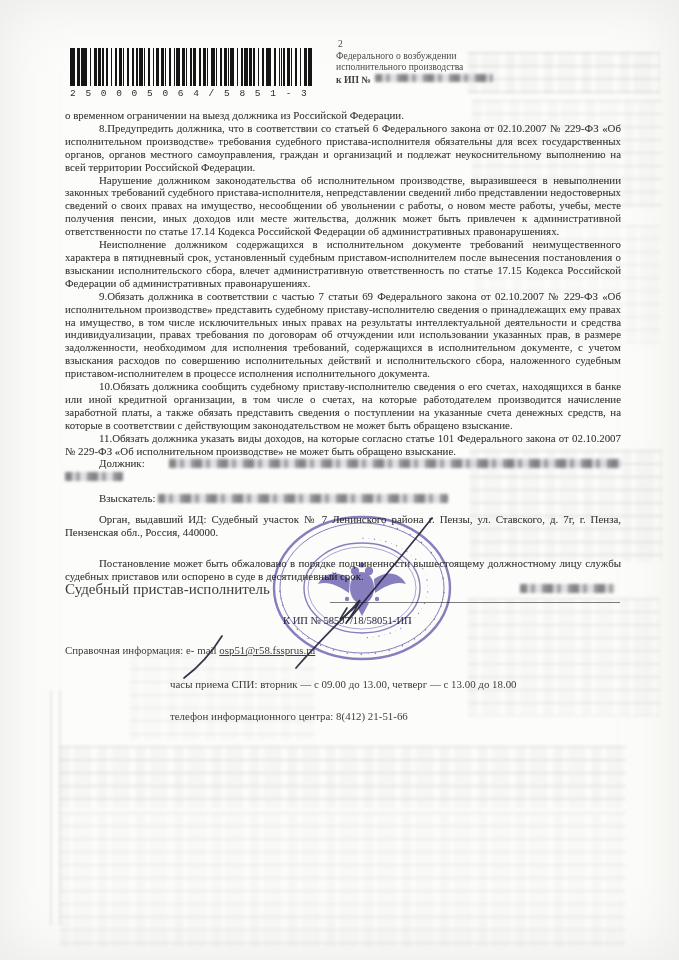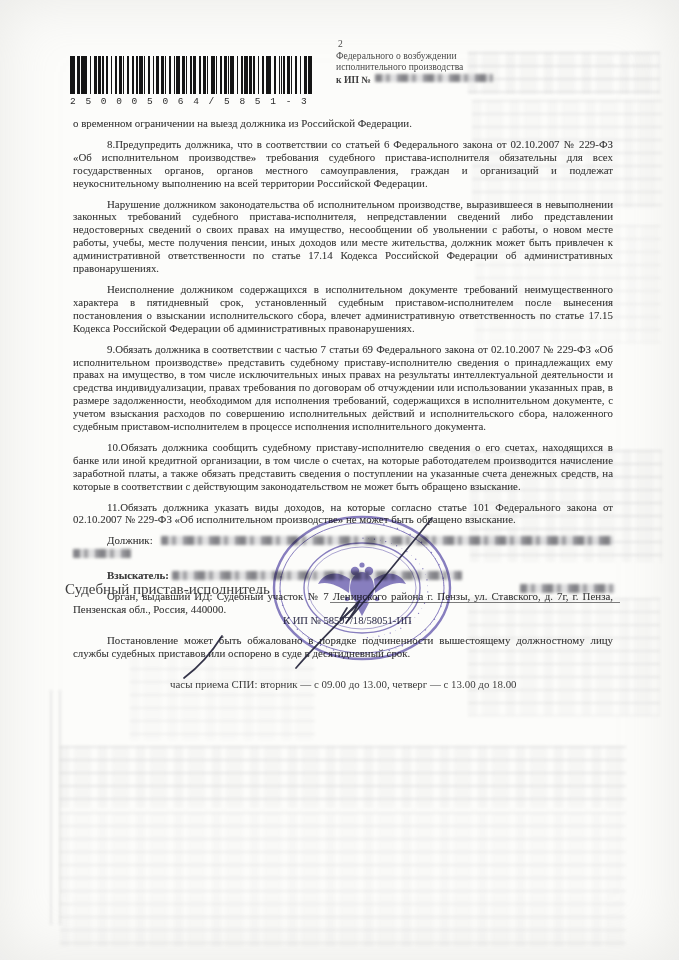--- a/index.html
+++ b/index.html
@@ -15,21 +15,21 @@
     position:absolute;pointer-events:none;
     background:
       repeating-linear-gradient(180deg, rgba(125,125,132,.30) 0 1.6px, rgba(0,0,0,0) 1.6px 13px),
       repeating-linear-gradient(90deg, rgba(140,140,146,.12) 0 9px, rgba(0,0,0,0) 9px 14px, rgba(140,140,146,.10) 14px 31px, rgba(0,0,0,0) 31px 38px);
     filter:blur(1.4px);
   }
   .bleed.v{
     background:repeating-linear-gradient(90deg, rgba(125,125,132,.35) 0 1.6px, rgba(0,0,0,0) 1.6px 9px);
   }
   
-  .barcode{position:absolute;left:70px;top:56px;width:236px;height:58px;}
+  .barcode{position:absolute;left:70px;top:48px;width:236px;height:58px;}
   .bars{
     width:236px;height:38px;
     background:
       repeating-linear-gradient(90deg,#151515 0 2px,rgba(0,0,0,0) 2px 4px,#151515 4px 7px,rgba(0,0,0,0) 7px 8px,#151515 8px 9px,rgba(0,0,0,0) 9px 12px,#151515 12px 14px,rgba(0,0,0,0) 14px 17px,#151515 17px 18px,rgba(0,0,0,0) 18px 21px),
       repeating-linear-gradient(90deg,rgba(0,0,0,0) 0 9px,#151515 9px 12px,rgba(0,0,0,0) 12px 23px,#151515 23px 24px,rgba(0,0,0,0) 24px 29px,#151515 29px 31px,rgba(0,0,0,0) 31px 37px);
     border-left:3px solid #151515;border-right:3px solid #151515;
   }
   .barcode-digits{
     margin-top:2px;font-family:"Liberation Mono","DejaVu Sans Mono",monospace;
     font-size:9.5px;letter-spacing:2px;color:#2c2c2c;white-space:nowrap;
@@ -48,23 +48,23 @@
   .rw-debtor1{width:452px;}
   .rw-debtor2{width:58px;}
   .rw-claimant{width:290px;}
   .rw-name{width:95px;position:absolute;left:520px;top:584px;}
   
   .body{
     position:absolute;left:65px;top:109px;width:556px;
     font-size:10.9px;line-height:12.9px;text-align:justify;
     color:#3c3c3c;text-shadow:0 0 .4px rgba(60,60,60,.35);
   }
-  .body p{margin:8px;text-indent:34px;}
+  .body p{margin:0;text-indent:34px;}
   .body p.noindent{text-indent:0;}
-  .body p.mt9{margin-top:9px;font-weight:bold;}
+  .body p.mt9{margin-top:9px;}
   .body p.mt8{margin-top:8px;}
   .body p.mt18{margin-top:18px;}
   
   .bailiff-label{position:absolute;left:65px;top:581px;font-size:15px;color:#3c3c3c;}
   .sig-rule{position:absolute;left:330px;top:602px;width:290px;height:1px;background:#7c7c7c;}
   .case-ref{position:absolute;left:283px;top:615px;font-size:10.6px;color:#42425a;text-shadow:0 0 .4px rgba(66,66,90,.4);}
   .contact-info{position:absolute;left:65px;top:644px;font-size:10.9px;color:#3c3c3c;}
   .contact-info .email{text-decoration:underline;}
   .hours{position:absolute;left:170px;top:678px;font-size:10.9px;color:#3c3c3c;}
   .phone{position:absolute;left:170px;top:710px;font-size:10.9px;color:#3c3c3c;}
@@ -168,15 +168,20 @@
   </svg>
 
   <svg class="sig-svg" viewBox="0 0 679 330">
     <g fill="none" stroke="#23233a" stroke-width="1.7" stroke-linecap="round" opacity=".92">
       <path d="M 296,238 C 320,210 348,184 360,170 C 352,188 338,202 352,186 C 380,152 410,116 432,88"></path>
       <path d="M 347,178 C 342,186 338,192 343,188 C 352,180 358,173 356,178"></path>
       <path d="M 222,206 C 212,222 200,236 184,248"></path>
     </g>
   </svg>
 
+  <div class="contact-info">
+    <span>Справочная информация: e- mail</span>
+    <span class="email">osp51@r58.fssprus.ru</span>
+  </div>
   <div class="hours">часы приема СПИ: вторник — с 09.00 до 13.00, четверг — с 13.00 до 18.00</div>
+  <div class="phone">телефон информационного центра: 8(412) 21-51-66</div>
 
 </div>
 
 </body></html>

